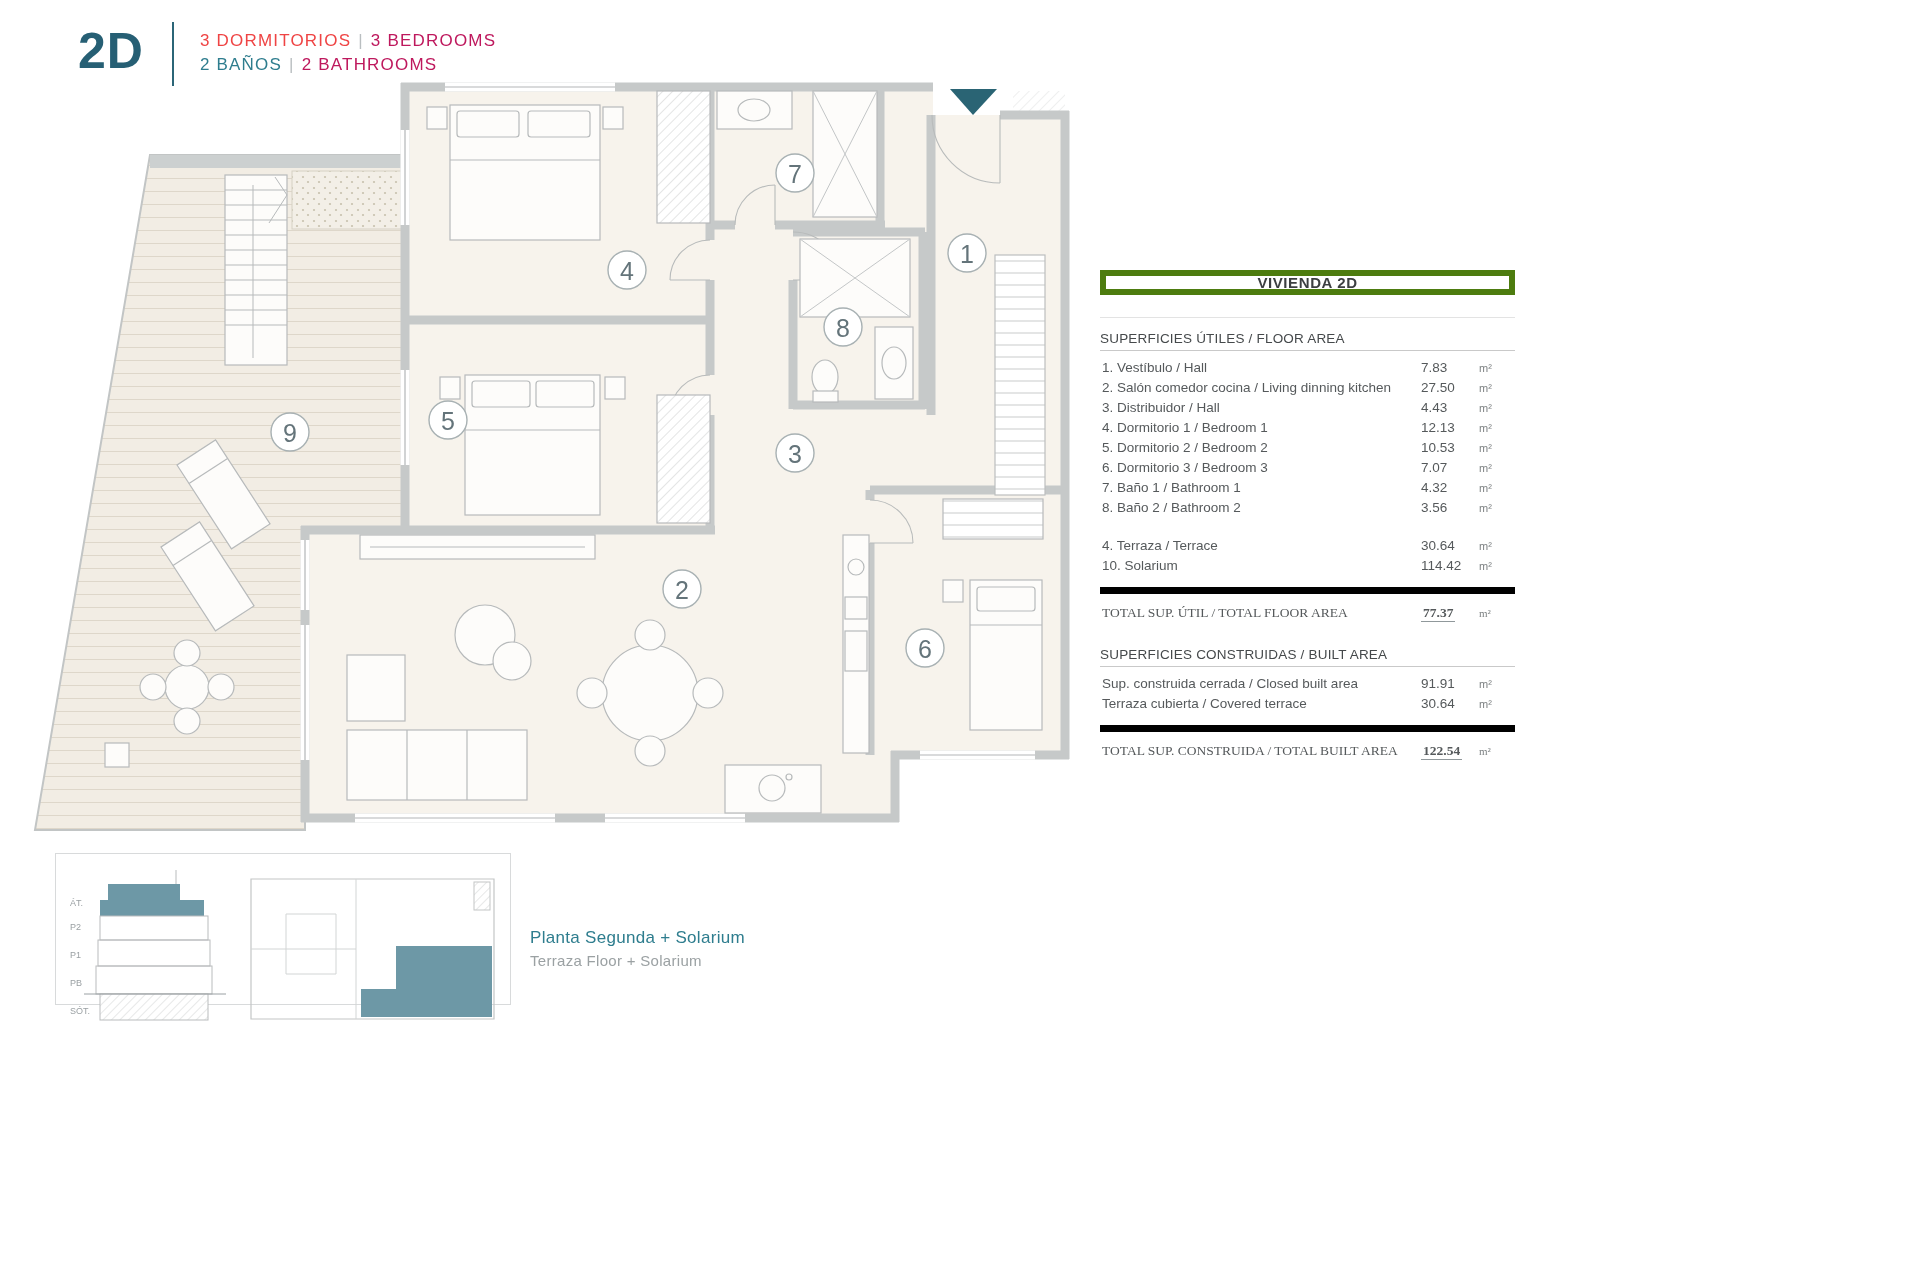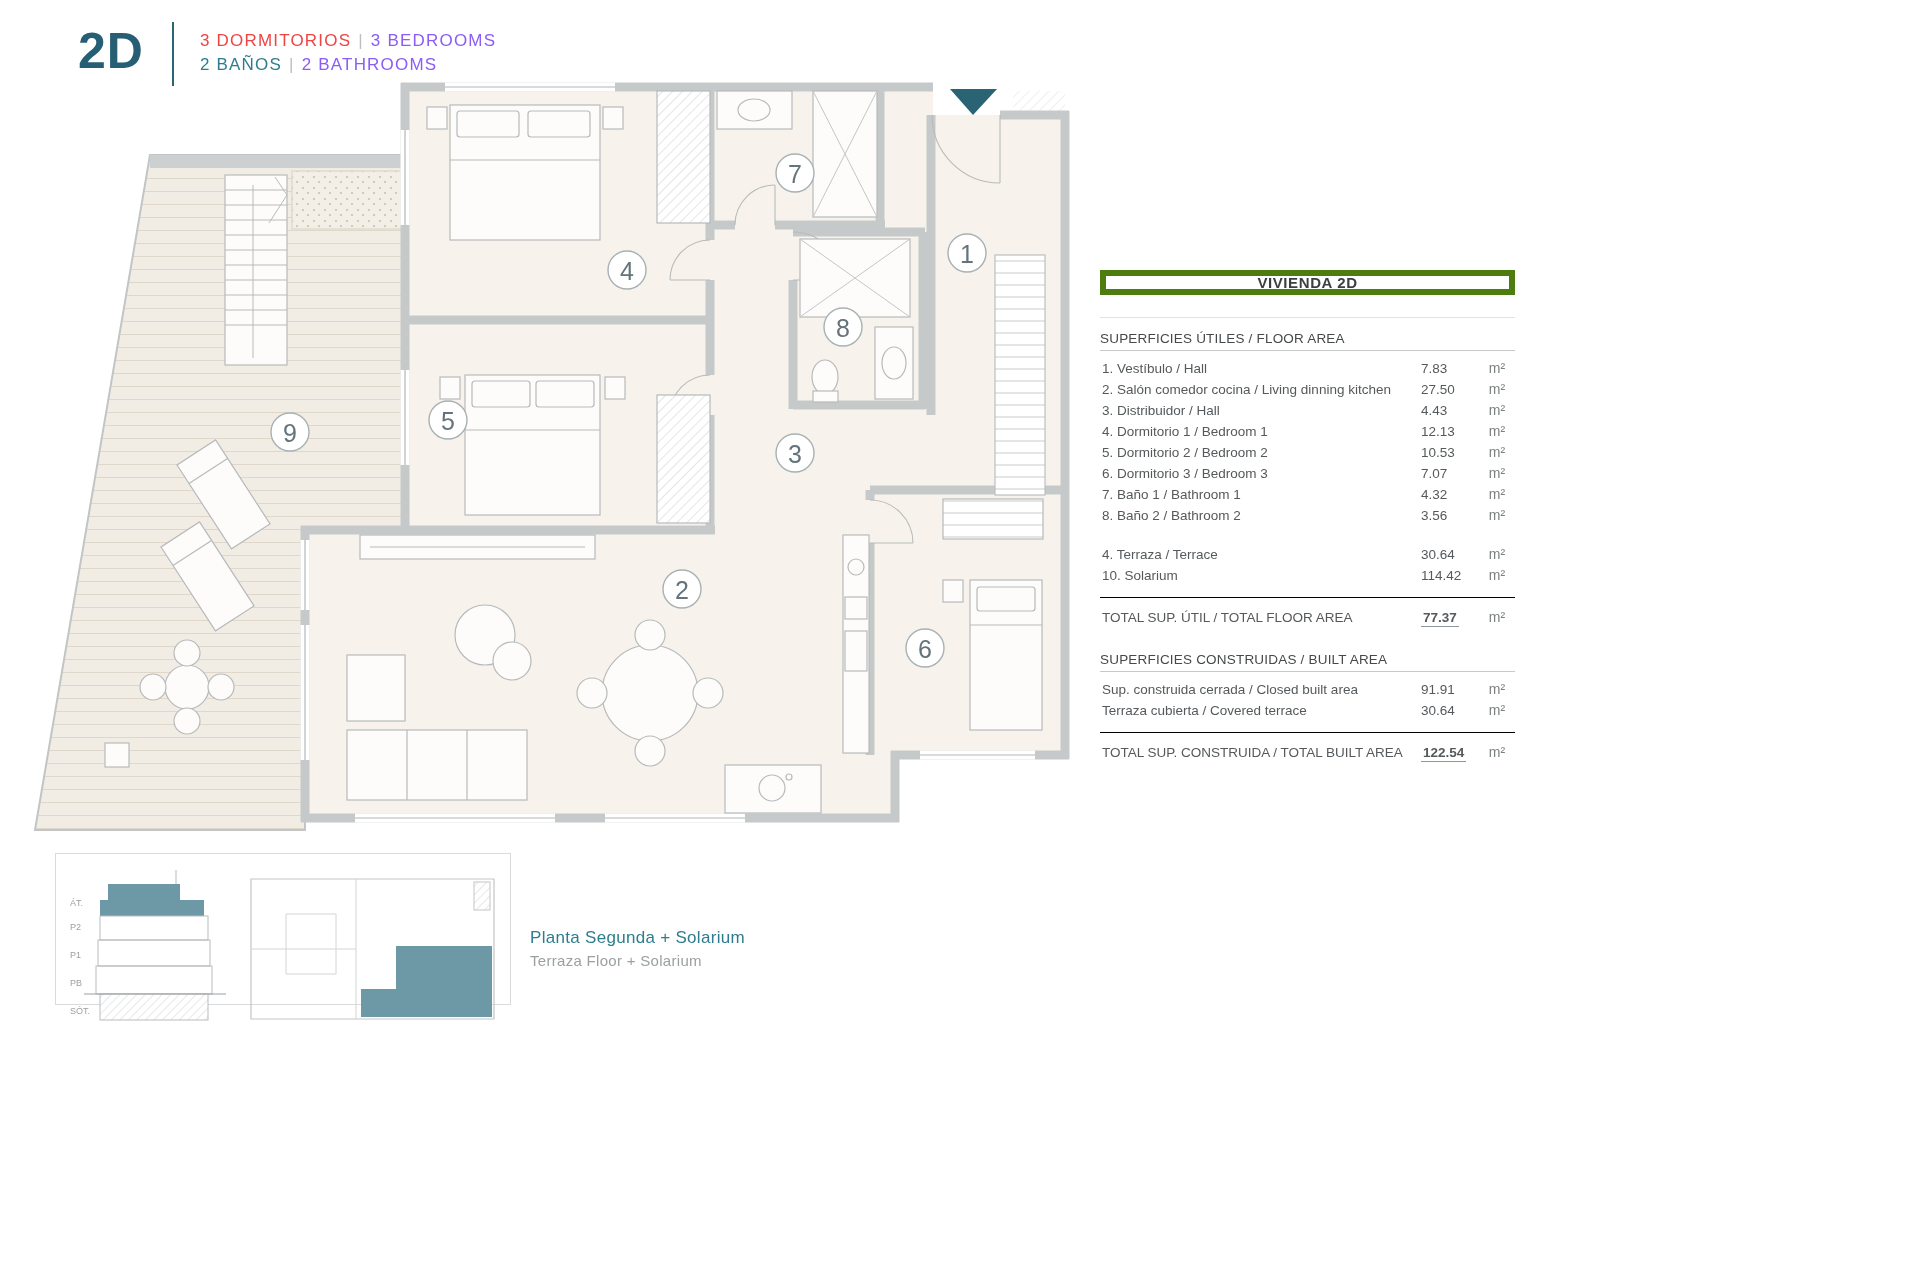--- a/index.html
+++ b/index.html
@@ -9,44 +9,44 @@
 
   
   .header { position:absolute; left:55px; top:20px; display:flex; align-items:flex-start; }
   .unit-code { font-size:50px; font-weight:bold; color:#265f74; letter-spacing:1px; line-height:62px;margin-left:23px; }
   .header-divider { width:2px; height:64px; background:#2b6577; margin:2px 26px 0 28px; }
   .header-lines { padding-top:9px; }
   .hline { font-size:17px; letter-spacing:1.2px; line-height:24px; white-space:nowrap; }
   .hline .es { color:#ef4444; }
   .hline .es.teal { color:#2e7d8e; }
   .hline .sep { color:#b9bec0; margin:0 7px; }
-  .hline .en { color:#8b5cf6; }
+  .hline .en { color:#be185d; }
 
   
   .plan { position:absolute; left:25px; top:75px; }
   .room-marker circle { fill:#ffffff; stroke:#a8b1b3; stroke-width:1.4; }
   .room-marker text { fill:#64747a; font-size:25px; text-anchor:middle; dominant-baseline:central;
                       font-family:"Liberation Sans", sans-serif; }
   .furn { stroke:#b7babb; stroke-width:1.2; fill:#fdfcfa; }
   .furn-line { stroke:#c3c6c7; stroke-width:1; fill:none; }
 
   
   .panel { position:absolute; left:1100px; top:270px; width:415px; color:#55595b; }
   .panel-title { border:6px solid #4d7c0f; height:25px; display:flex; align-items:center; justify-content:center;
                  font-size:15px; font-weight:bold; letter-spacing:.6px; color:#3c3f41; }
   .panel-body { margin-top:22px; border-top:1px solid #e3e3e3; padding-top:13px; }
   .sec-header { font-size:13.5px; color:#45494b; padding-bottom:4px; border-bottom:1px solid #c9c9c9;
                 margin-bottom:7px; letter-spacing:.2px; }
   .row { display:flex; align-items:baseline; line-height:20px; font-size:13.5px; }
   .row .lbl { flex:1; padding-left:2px; }
   .row .val { width:58px; text-align:left; }
-  .row .unit { width:36px; text-align:center; font-size:14px; color:#7c8082; }
+  .row .unit { width:36px; text-align:left; font-size:11px; color:#7c8082; }
   .gap-sm { height:18px; }
   .gap-md { height:24px; }
-  .total-row { border-top:1px solid #000000; margin-top:11px; padding-top:9px; }
+  .total-row { border-top:7px solid #000000; margin-top:11px; padding-top:9px;font-family:Liberation Serif, serif; }
   .total-row .val b { font-weight:bold; border-bottom:1px solid #90989b; padding:0 2px 1px; }
 
   
   .mini { position:absolute; left:55px; top:853px; width:456px; height:152px; border:1px solid #d8dadb; background:#fff; }
   .mini text { font-family:"Liberation Sans", sans-serif; }
   .caption { position:absolute; left:530px; top:928px; }
   .caption .es { font-size:17px; color:#2e7d8e; letter-spacing:.3px; }
   .caption .en { font-size:15px; color:#9ba1a3; margin-top:4px; letter-spacing:.3px; }
 </style>
 </head>

